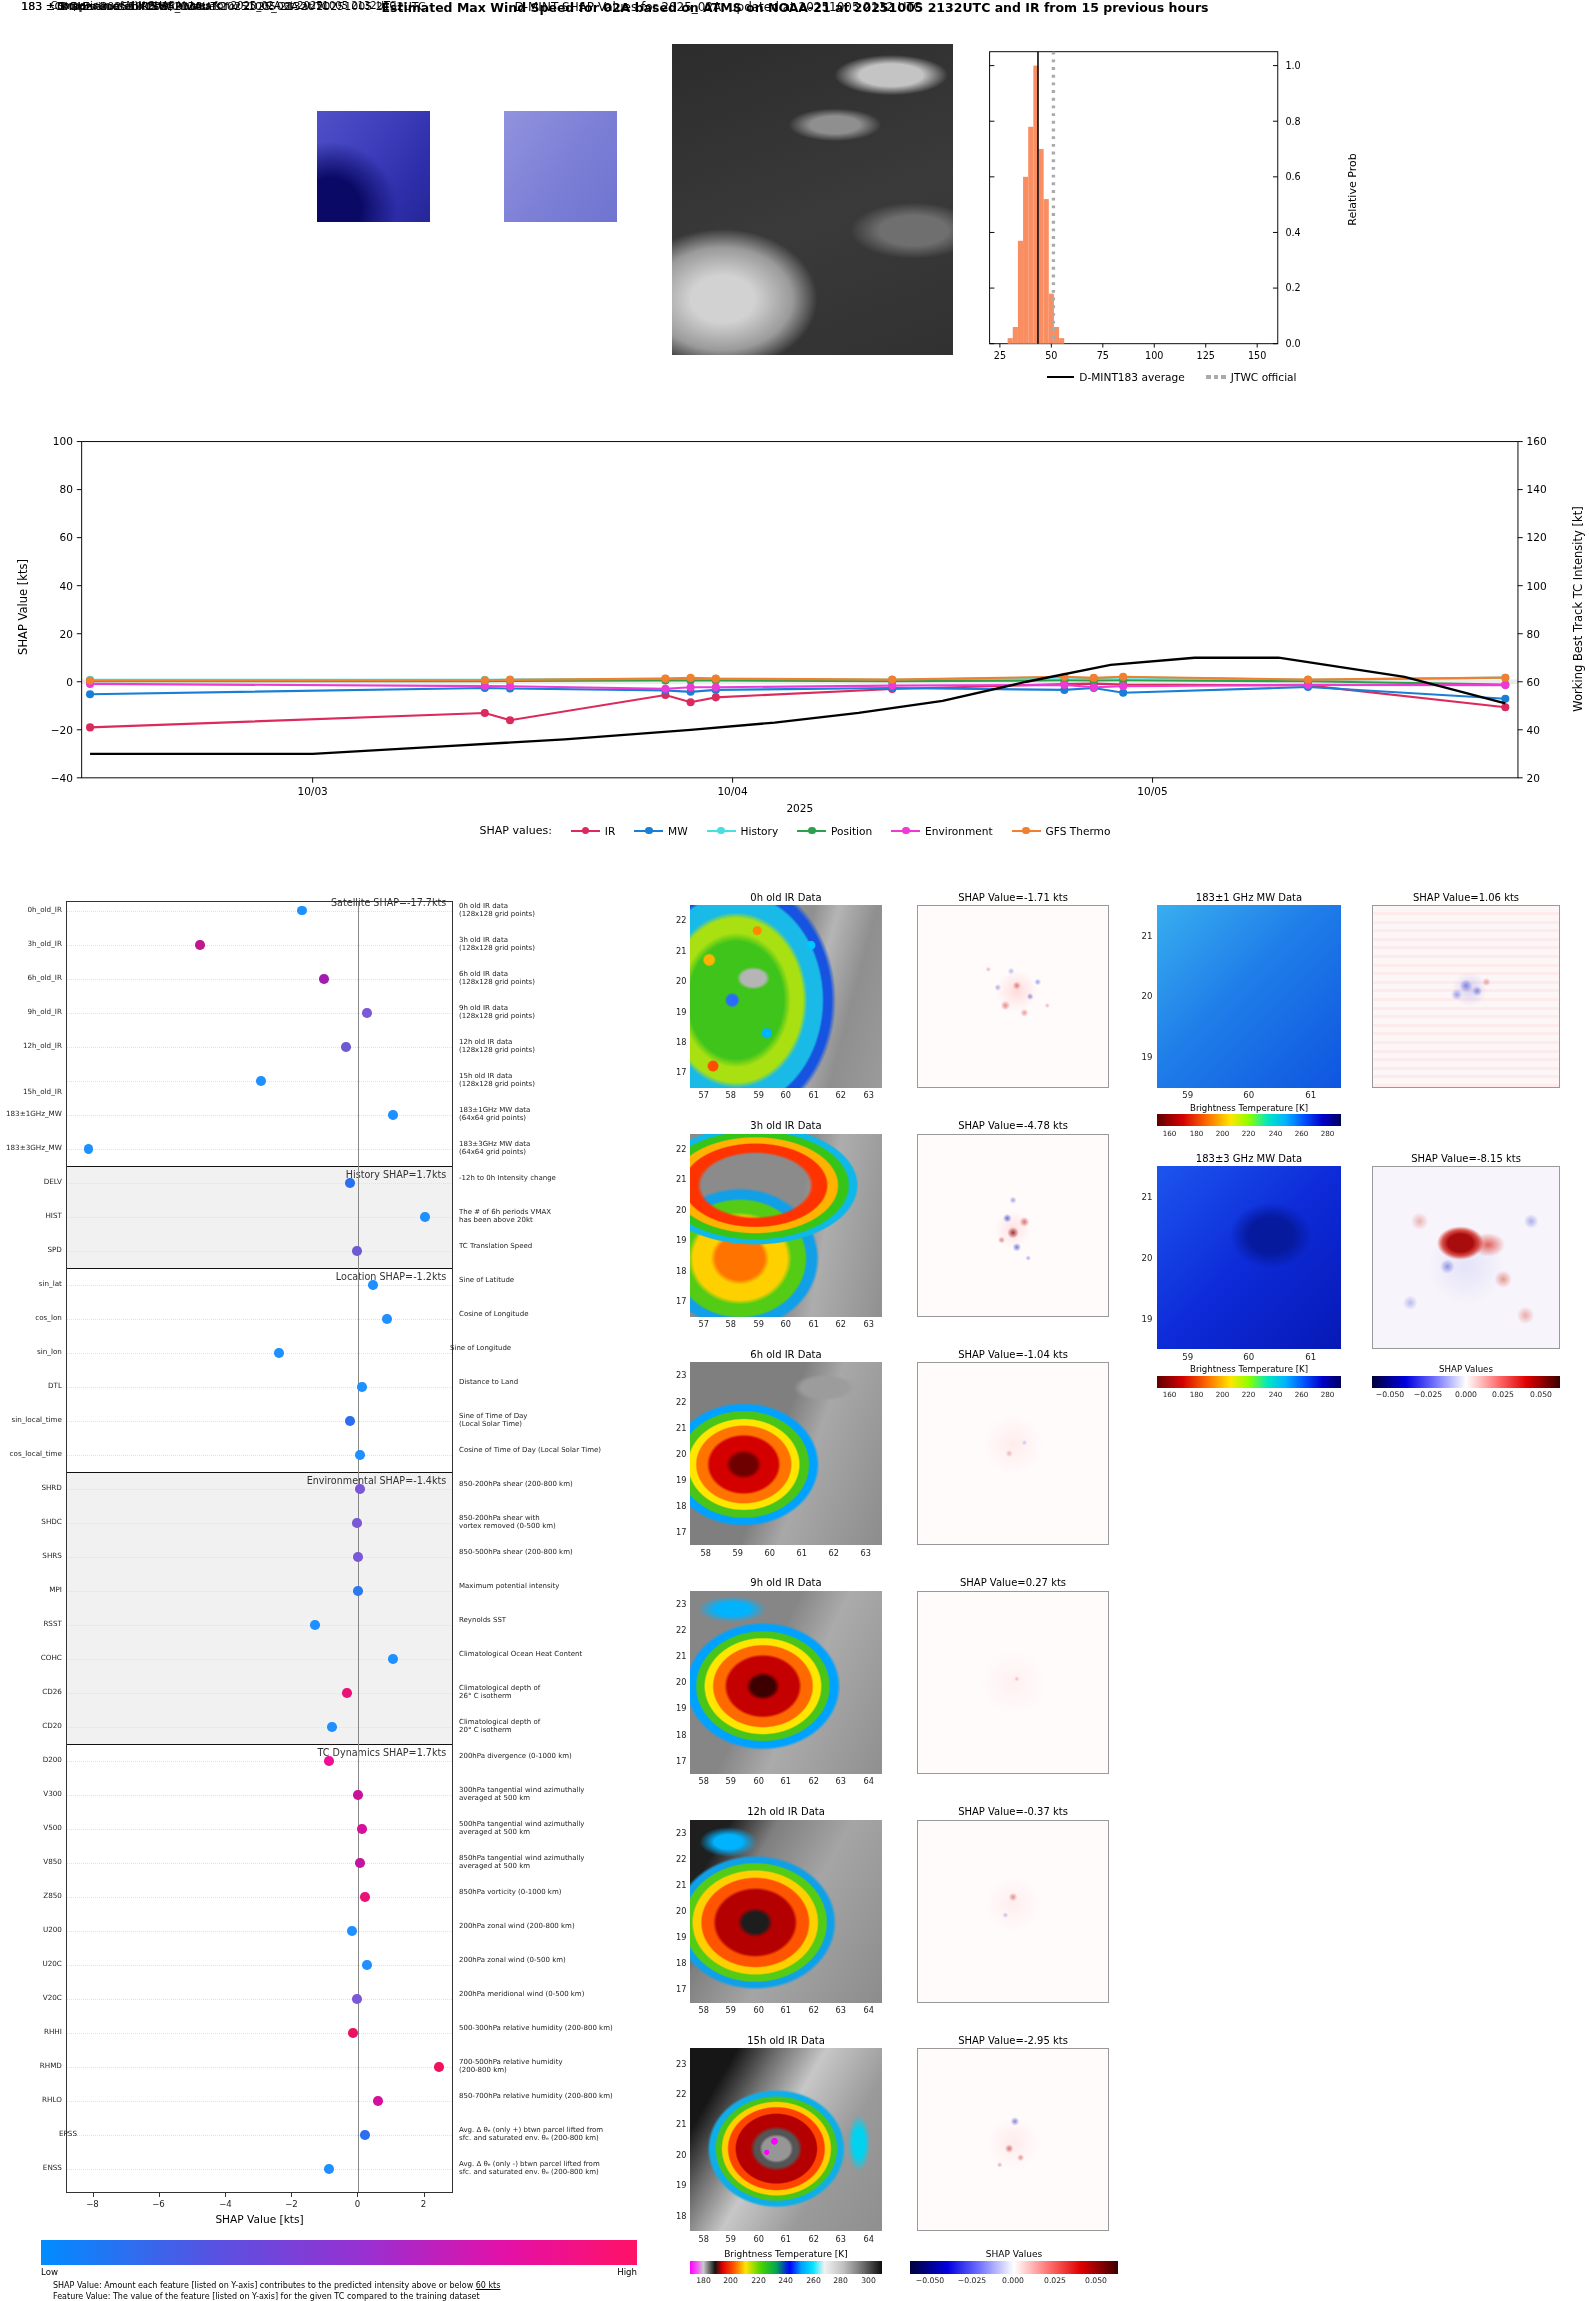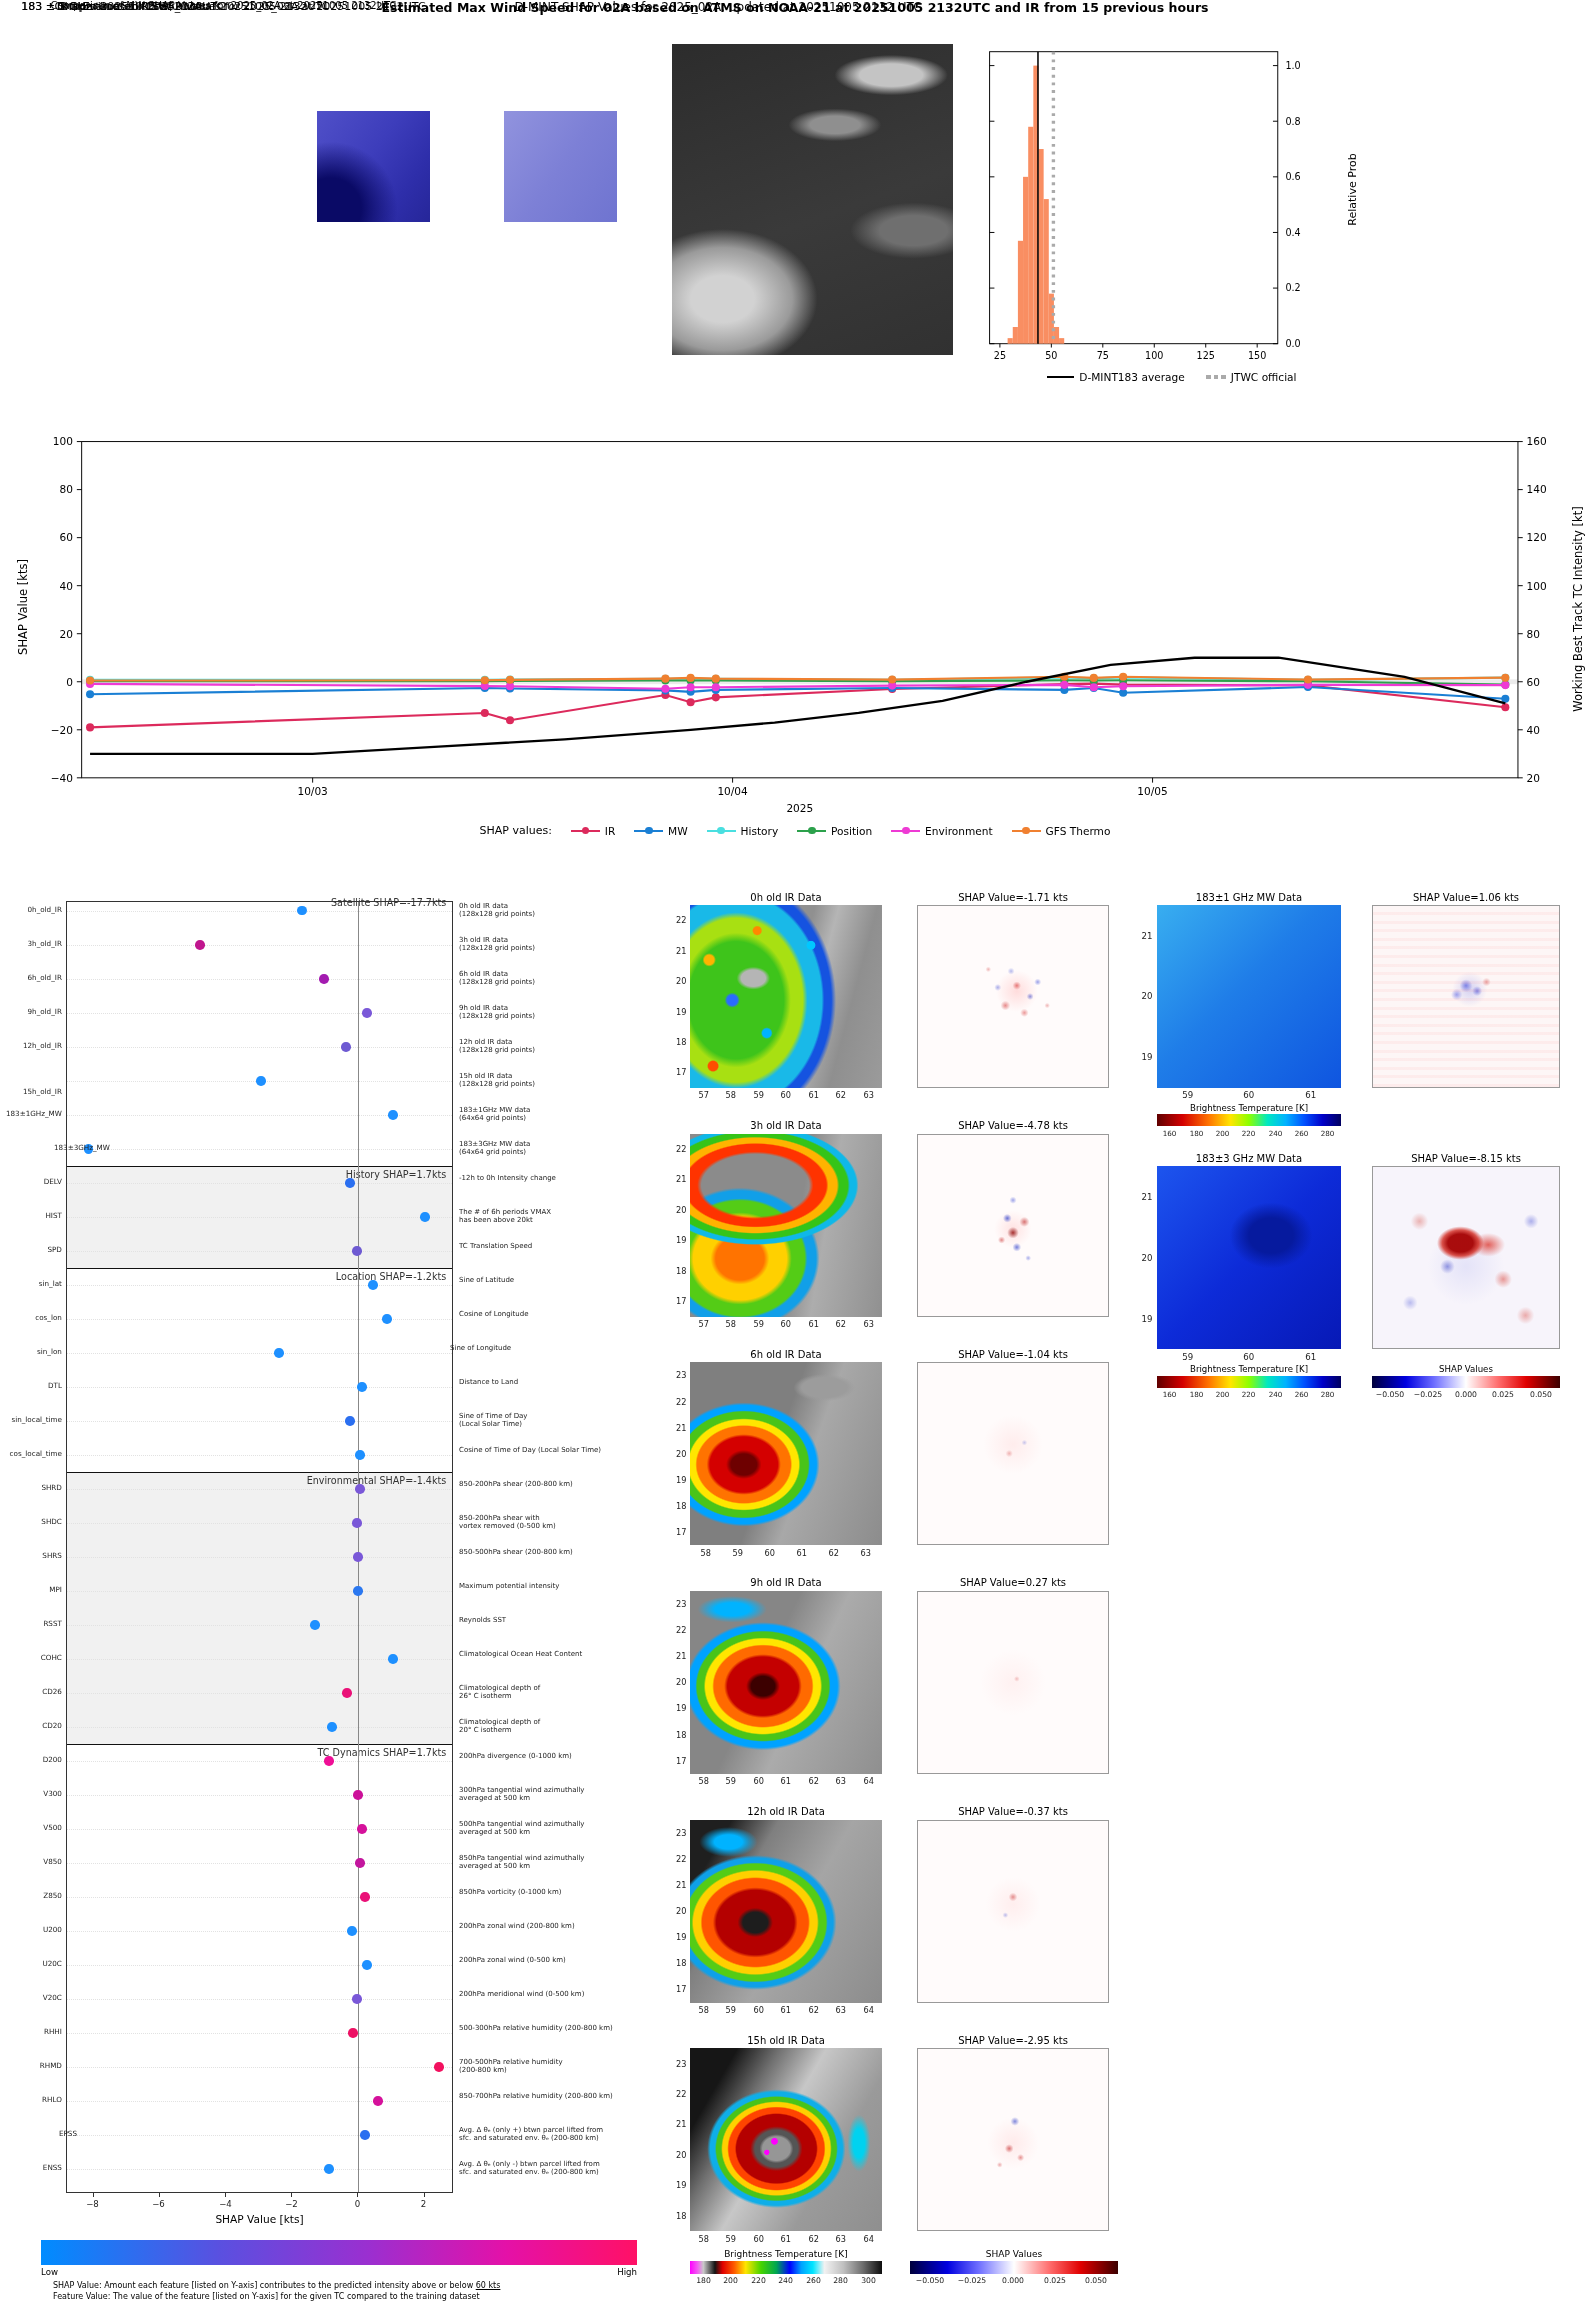--- a/index.html
+++ b/index.html
@@ -483,21 +483,21 @@
 (128x128 grid points)</div>
       <div class="featlab" style="left: 1.9px; top: 1041px; width: 60px;">12h_old_IR</div>
       <div class="desc" style="left: 459px; top: 1038px; width: 197px;">12h old IR data
 (128x128 grid points)</div>
       <div class="featlab" style="left: 1.9px; top: 1075px; width: 60px; margin-top: 12px;">15h_old_IR</div>
       <div class="desc" style="left: 459px; top: 1072px; width: 197px;">15h old IR data
 (128x128 grid points)</div>
       <div class="featlab" style="left: 1.9px; top: 1109px; width: 60px;">183±1GHz_MW</div>
       <div class="desc" style="left: 459px; top: 1106px; width: 197px;">183±1GHz MW data
 (64x64 grid points)</div>
-      <div class="featlab" style="left: 1.9px; top: 1143px; width: 60px; margin-left: 48px;">183±3GHz_MW</div>
+      <div class="featlab" style="left: 1.9px; top: 1143px; width: 60px;">183±3GHz_MW</div>
       <div class="desc" style="left: 459px; top: 1140px; width: 197px;">183±3GHz MW data
 (64x64 grid points)</div>
       <div class="featlab" style="left: 1.9px; top: 1177px; width: 60px;">DELV</div>
       <div class="desc" style="left: 459px; top: 1174px; width: 197px;">-12h to 0h Intensity change</div>
       <div class="featlab" style="left: 1.9px; top: 1211px; width: 60px;">HIST</div>
       <div class="desc" style="left: 459px; top: 1208px; width: 197px;">The # of 6h periods VMAX
 has been above 20kt</div>
       <div class="featlab" style="left: 1.9px; top: 1245px; width: 60px;">SPD</div>
       <div class="desc" style="left: 459px; top: 1242px; width: 197px;">TC Translation Speed</div>
       <div class="featlab" style="left: 1.9px; top: 1279px; width: 60px;">sin_lat</div>

